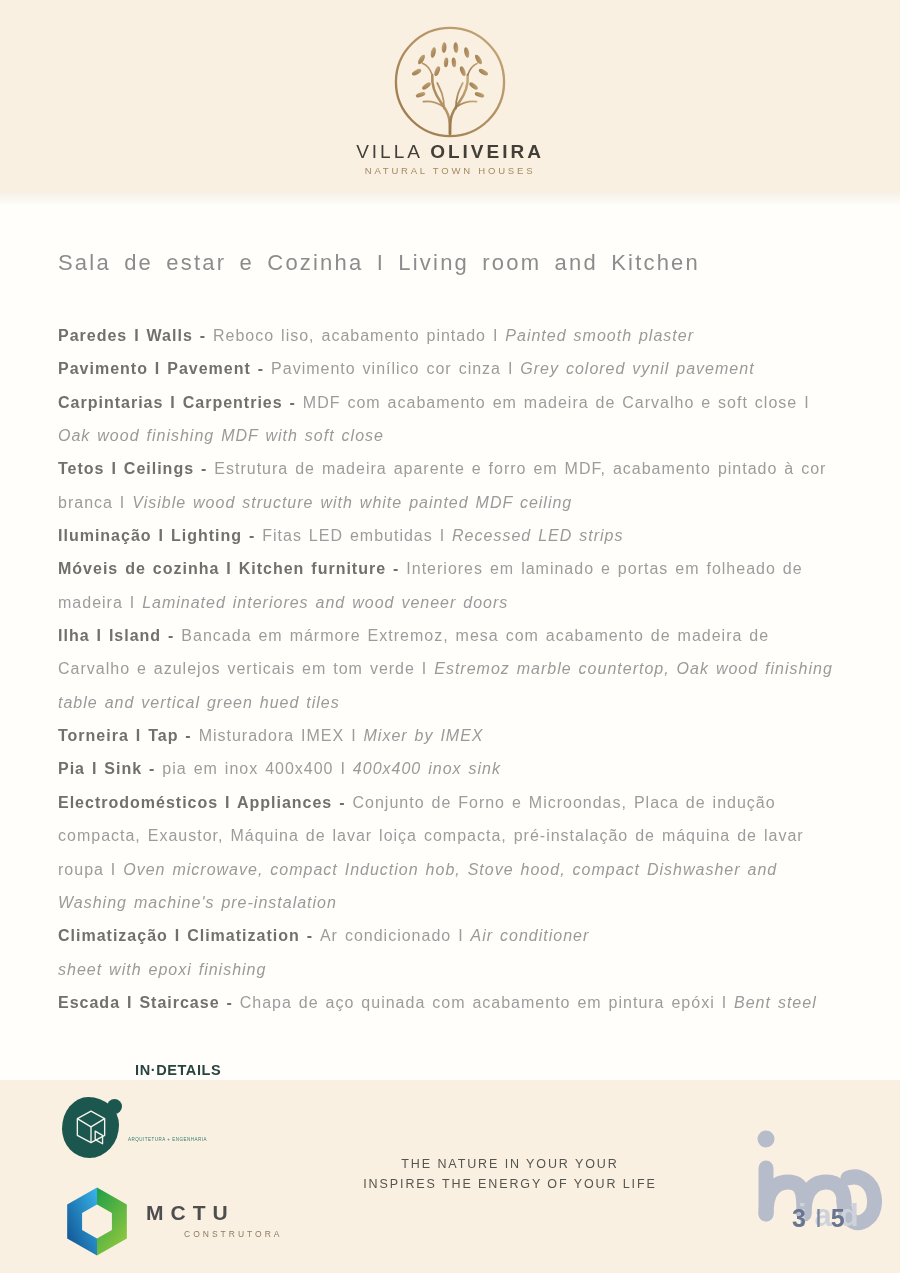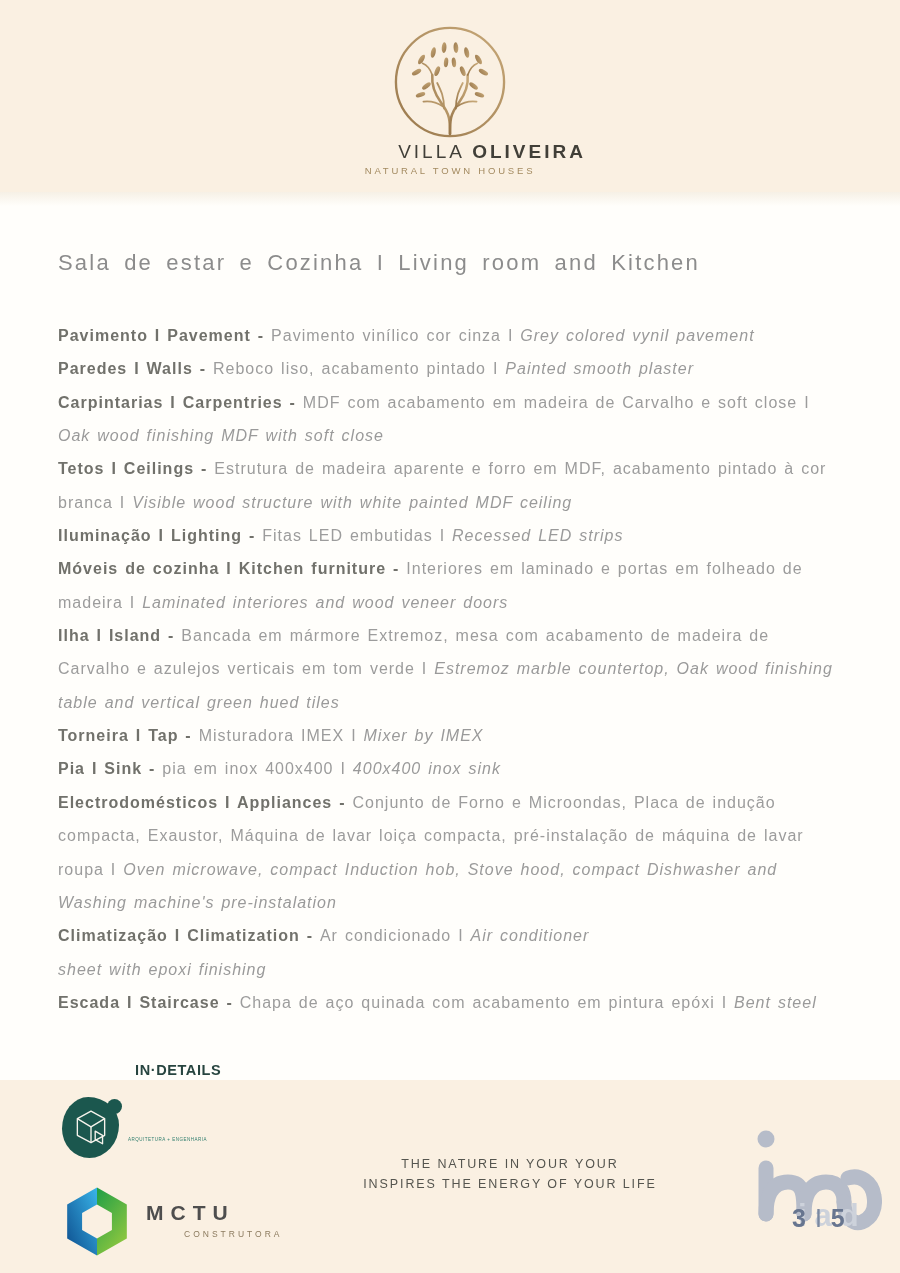--- a/index.html
+++ b/index.html
@@ -6,21 +6,21 @@
   .page{position:relative;width:900px;height:1273px;margin:0 auto;background:#fffefb;
         font-family:"Liberation Sans", sans-serif;overflow:hidden;}
   .band-top{position:absolute;left:0;top:0;width:100%;height:192px;background:#faf0e2;}
   .band-top-shadow{position:absolute;left:0;top:192px;width:100%;height:14px;
         background:linear-gradient(#efe5d4,rgba(255,255,255,0));opacity:.55;}
   .band-bottom{position:absolute;left:0;top:1080px;width:100%;height:193px;background:#faf0e2;}
 
   
   .logo-wrap{position:absolute;left:50%;top:24px;transform:translateX(-50%);width:116px;height:116px;}
   .brand{position:absolute;left:50%;top:141px;transform:translateX(-50%);white-space:nowrap;
-        font-size:19px;letter-spacing:3px;color:#413f38;margin-left:42px;}
+        font-size:19px;letter-spacing:3px;color:#413f38;}
   .brand .bold{font-weight:bold;}
   .brand-tagline{position:absolute;left:50%;top:165px;transform:translateX(-50%);white-space:nowrap;
         font-size:9.5px;letter-spacing:2.8px;color:#a38a60;}
 
   
   .title{position:absolute;left:58px;top:250px;font-size:22px;letter-spacing:2.2px;word-spacing:5px;
         color:#8c8c8c;white-space:nowrap;}
 
   
   .spec-list{position:absolute;left:58px;top:319px;width:800px;}
@@ -104,22 +104,22 @@
         <ellipse cx="89" cy="72" rx="5" ry="2.2" transform="rotate(18 89 72)"></ellipse>
       </g>
     </svg>
   </div>
   <div class="brand"><span>VILLA</span> <span class="bold">OLIVEIRA</span></div>
   <div class="brand-tagline">NATURAL TOWN HOUSES</div>
 
   <div class="title">Sala de estar e Cozinha I Living room and Kitchen</div>
 
   <div class="spec-list">
+      <div class="line"><span class="seg-b">Paredes I Walls - </span><span class="seg-r">Reboco liso, acabamento pintado I </span><span class="seg-i">Painted smooth plaster</span></div>
       <div class="line"><span class="seg-b">Pavimento I Pavement - </span><span class="seg-r">Pavimento vinílico cor cinza I </span><span class="seg-i">Grey colored vynil pavement</span></div>
-      <div class="line"><span class="seg-b">Paredes I Walls - </span><span class="seg-r">Reboco liso, acabamento pintado I </span><span class="seg-i">Painted smooth plaster</span></div>
       <div class="line"><span class="seg-b">Carpintarias I Carpentries - </span><span class="seg-r">MDF com acabamento em madeira de Carvalho e soft close I</span></div>
       <div class="line"><span class="seg-i">Oak wood finishing MDF with soft close</span></div>
       <div class="line"><span class="seg-b">Tetos I Ceilings - </span><span class="seg-r">Estrutura de madeira aparente e forro em MDF, acabamento pintado à cor</span></div>
       <div class="line"><span class="seg-r">branca I </span><span class="seg-i">Visible wood structure with white painted MDF ceiling</span></div>
       <div class="line"><span class="seg-b">Iluminação I Lighting - </span><span class="seg-r">Fitas LED embutidas I </span><span class="seg-i">Recessed LED strips</span></div>
       <div class="line"><span class="seg-b">Móveis de cozinha I Kitchen furniture - </span><span class="seg-r">Interiores em laminado e portas em folheado de</span></div>
       <div class="line"><span class="seg-r">madeira I </span><span class="seg-i">Laminated interiores and wood veneer doors</span></div>
       <div class="line"><span class="seg-b">Ilha I Island - </span><span class="seg-r">Bancada em mármore Extremoz, mesa com acabamento de madeira de</span></div>
       <div class="line"><span class="seg-r">Carvalho e azulejos verticais em tom verde I </span><span class="seg-i">Estremoz marble countertop, Oak wood finishing</span></div>
       <div class="line"><span class="seg-i">table and vertical green hued tiles</span></div>

